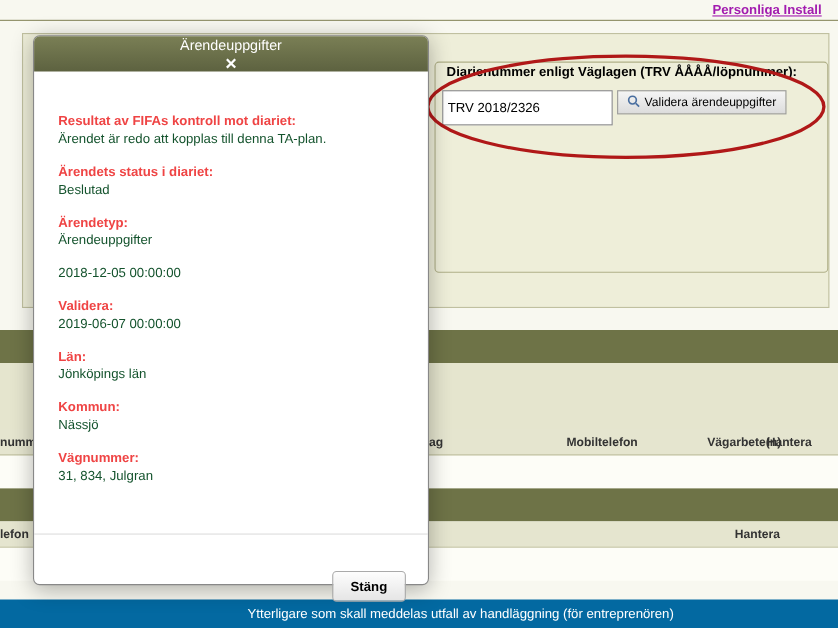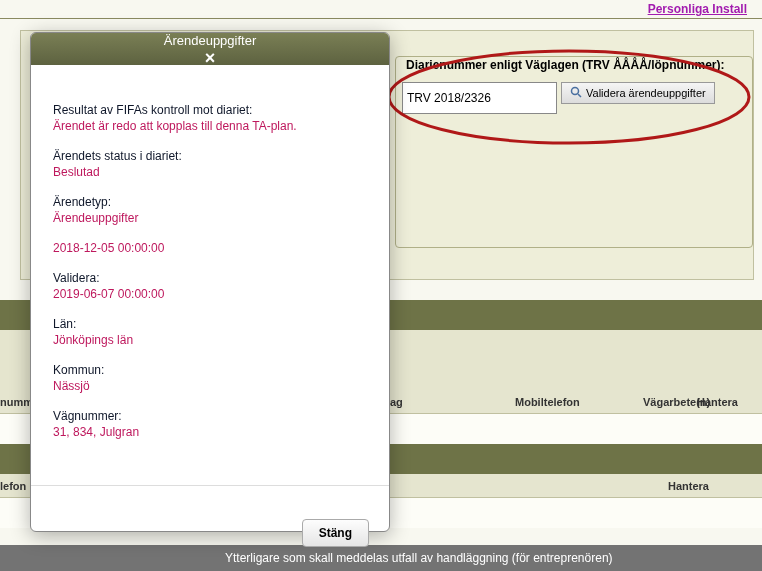--- a/index.html
+++ b/index.html
@@ -70,21 +70,21 @@
     .th-hantera2 { position: absolute; left: 668px; }
     .bg-cell-hantera { position: absolute; left: 125px; }
     .bg-cell-journal { position: absolute; left: 245px; }
     .bg-cell-vadar { position: absolute; left: 330px; }
     .bottom-bar {
       position: absolute;
       bottom: 0;
       left: 0;
       right: 0;
       height: 26px;
-      background: #737373;
+      background: #0369a1;
       color: #fff;
       display: flex;
       align-items: center;
       padding-left: 225px;
       font-size: 12px;
     }
     
     .diarie-box {
       position: absolute;
       top: 56px;
@@ -184,22 +184,22 @@
       padding: 18px 22px;
       height: 420px;
       overflow-y: auto;
       position: relative;
     }
     .modal-body::-webkit-scrollbar { width: 16px; }
     .modal-body::-webkit-scrollbar-track { background: #f0f0f0; }
     .modal-body::-webkit-scrollbar-thumb { background: #c0c0c0; border: 1px solid #999; }
     .field-group { margin-bottom: 16px; }
     .field-group:first-child { margin-top: 30px; }
-    .field-label { font-weight: normal; font-size: 12px; color: #0f172a; }
-    .field-value { font-size: 12px; color: #be185d; margin-top: 2px; }
+    .field-label { font-weight: bold; font-size: 12px; color: #ef4444; }
+    .field-value { font-size: 12px; color: #14532d; margin-top: 2px; }
     .modal-footer {
       height: 46px;
       border-top: 1px solid #ddd;
       display: flex;
       align-items: center;
       justify-content: flex-end;
       padding-right: 20px;
     }
     .close-btn {
       padding: 6px 16px;

